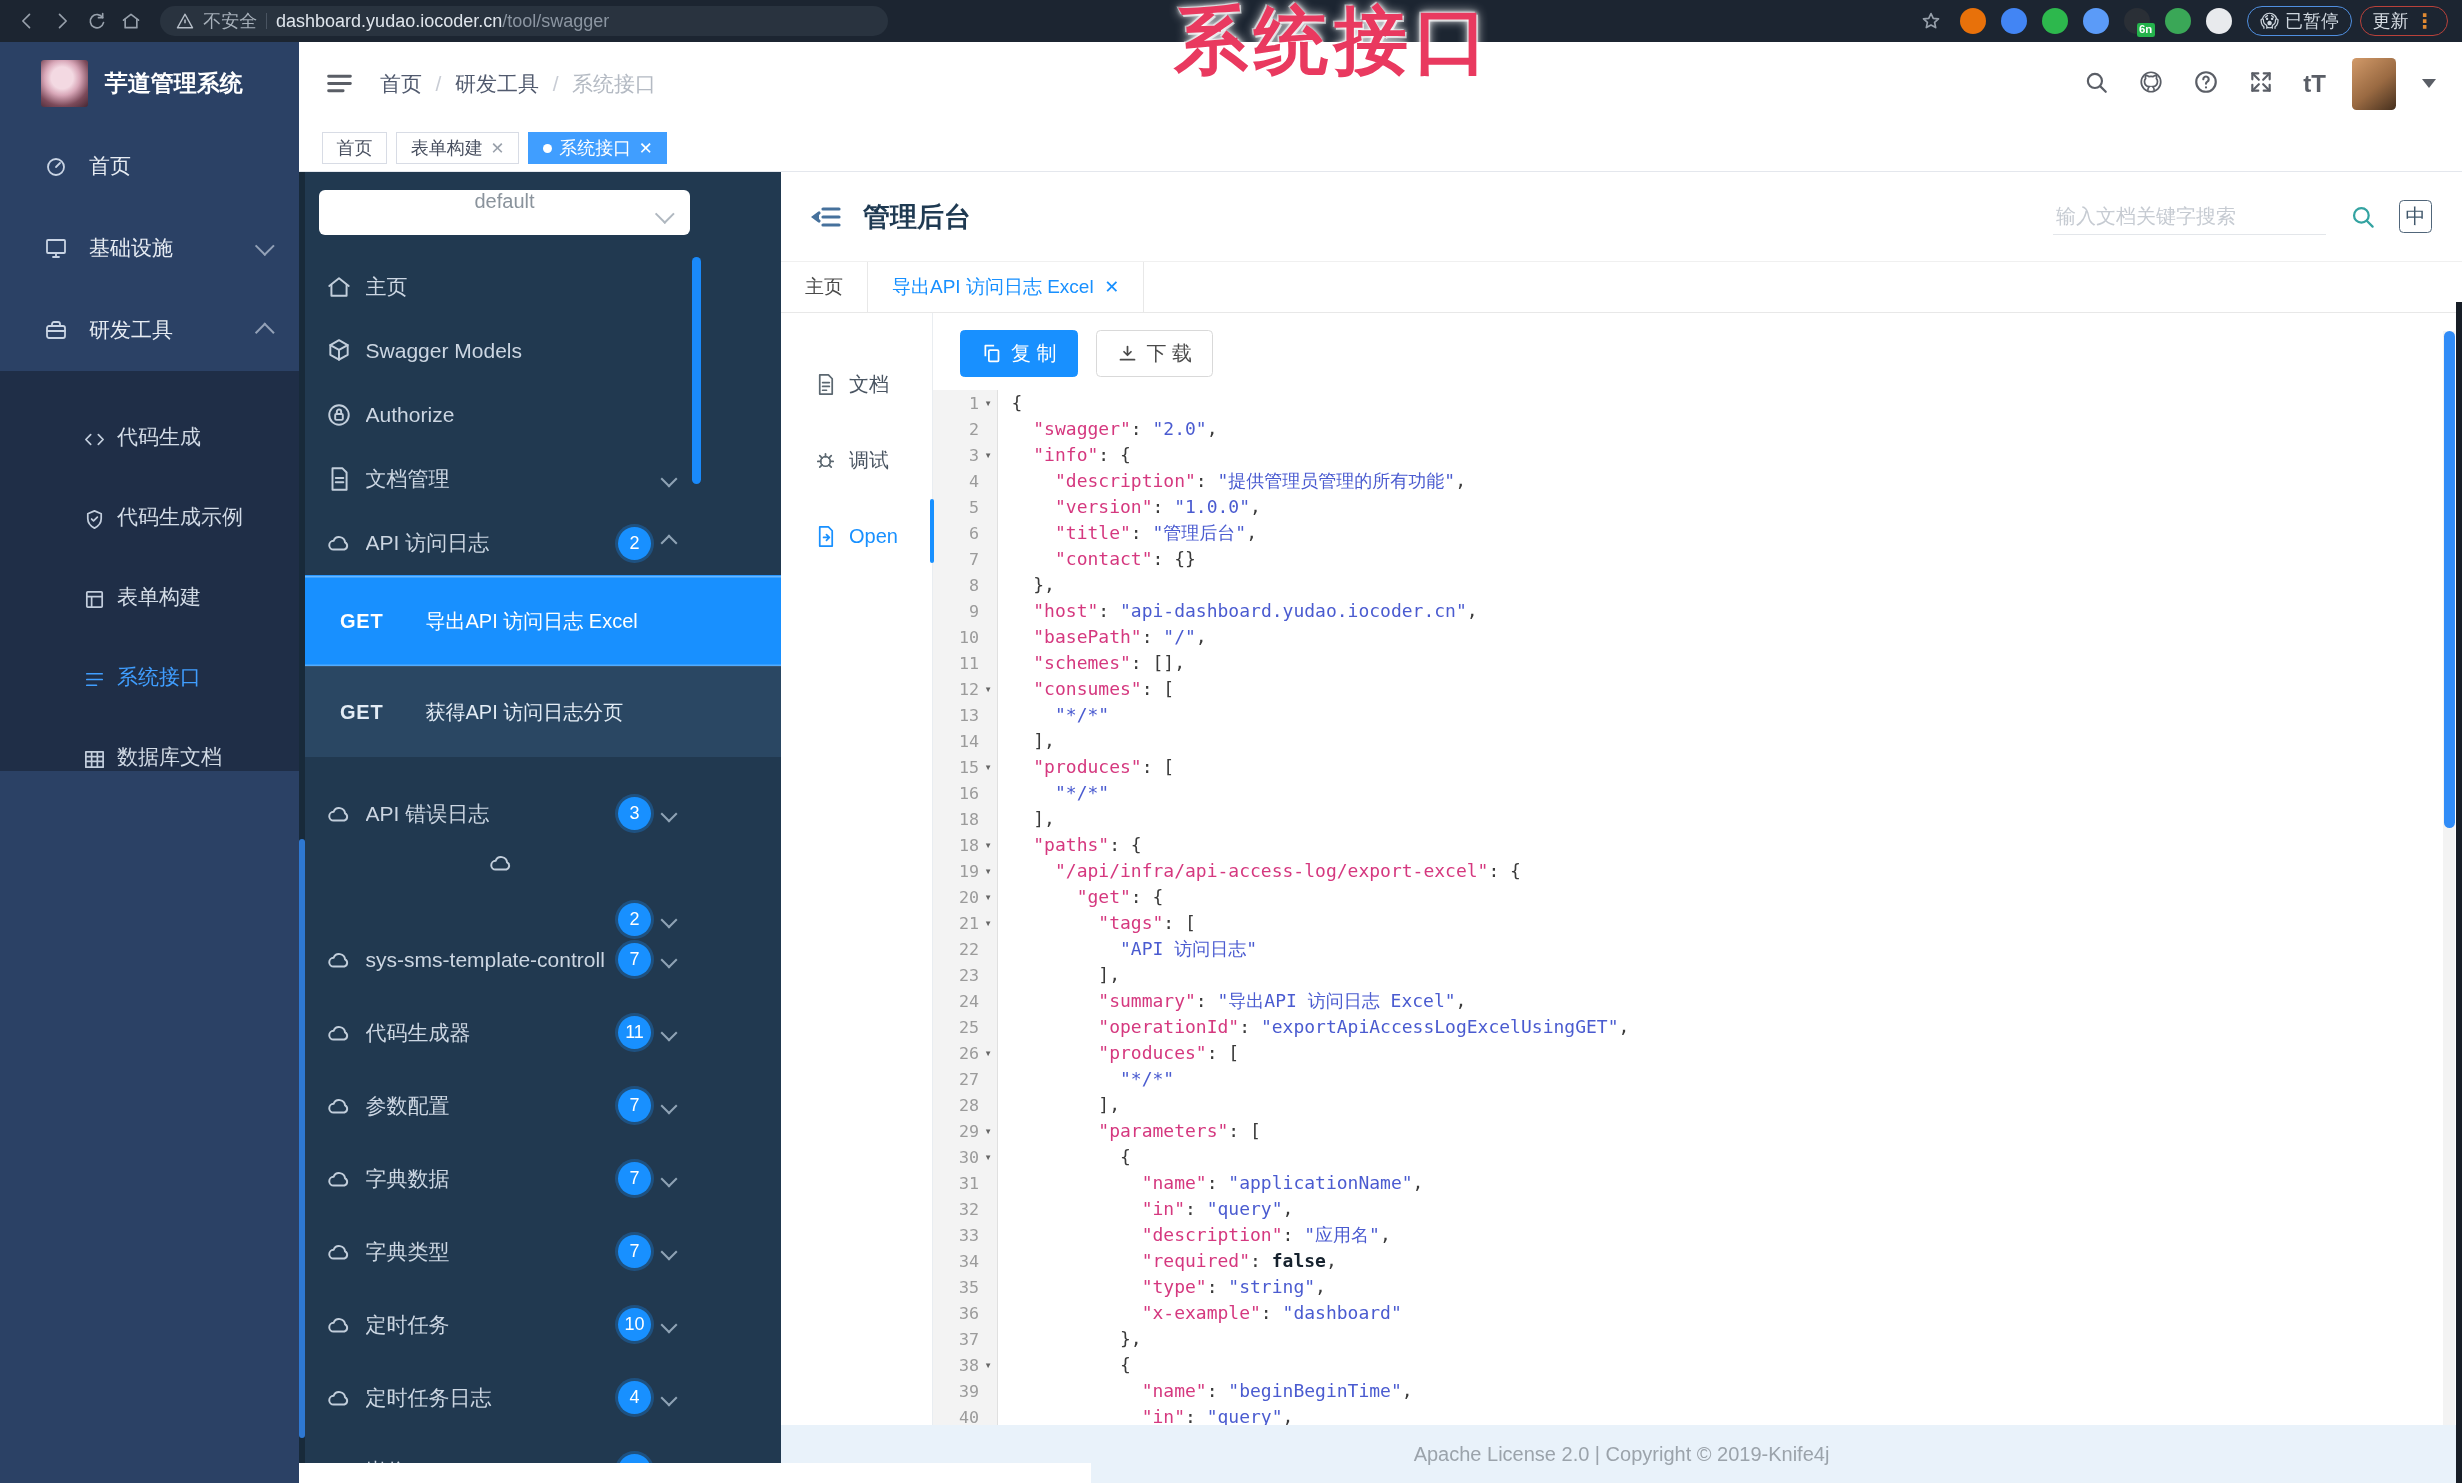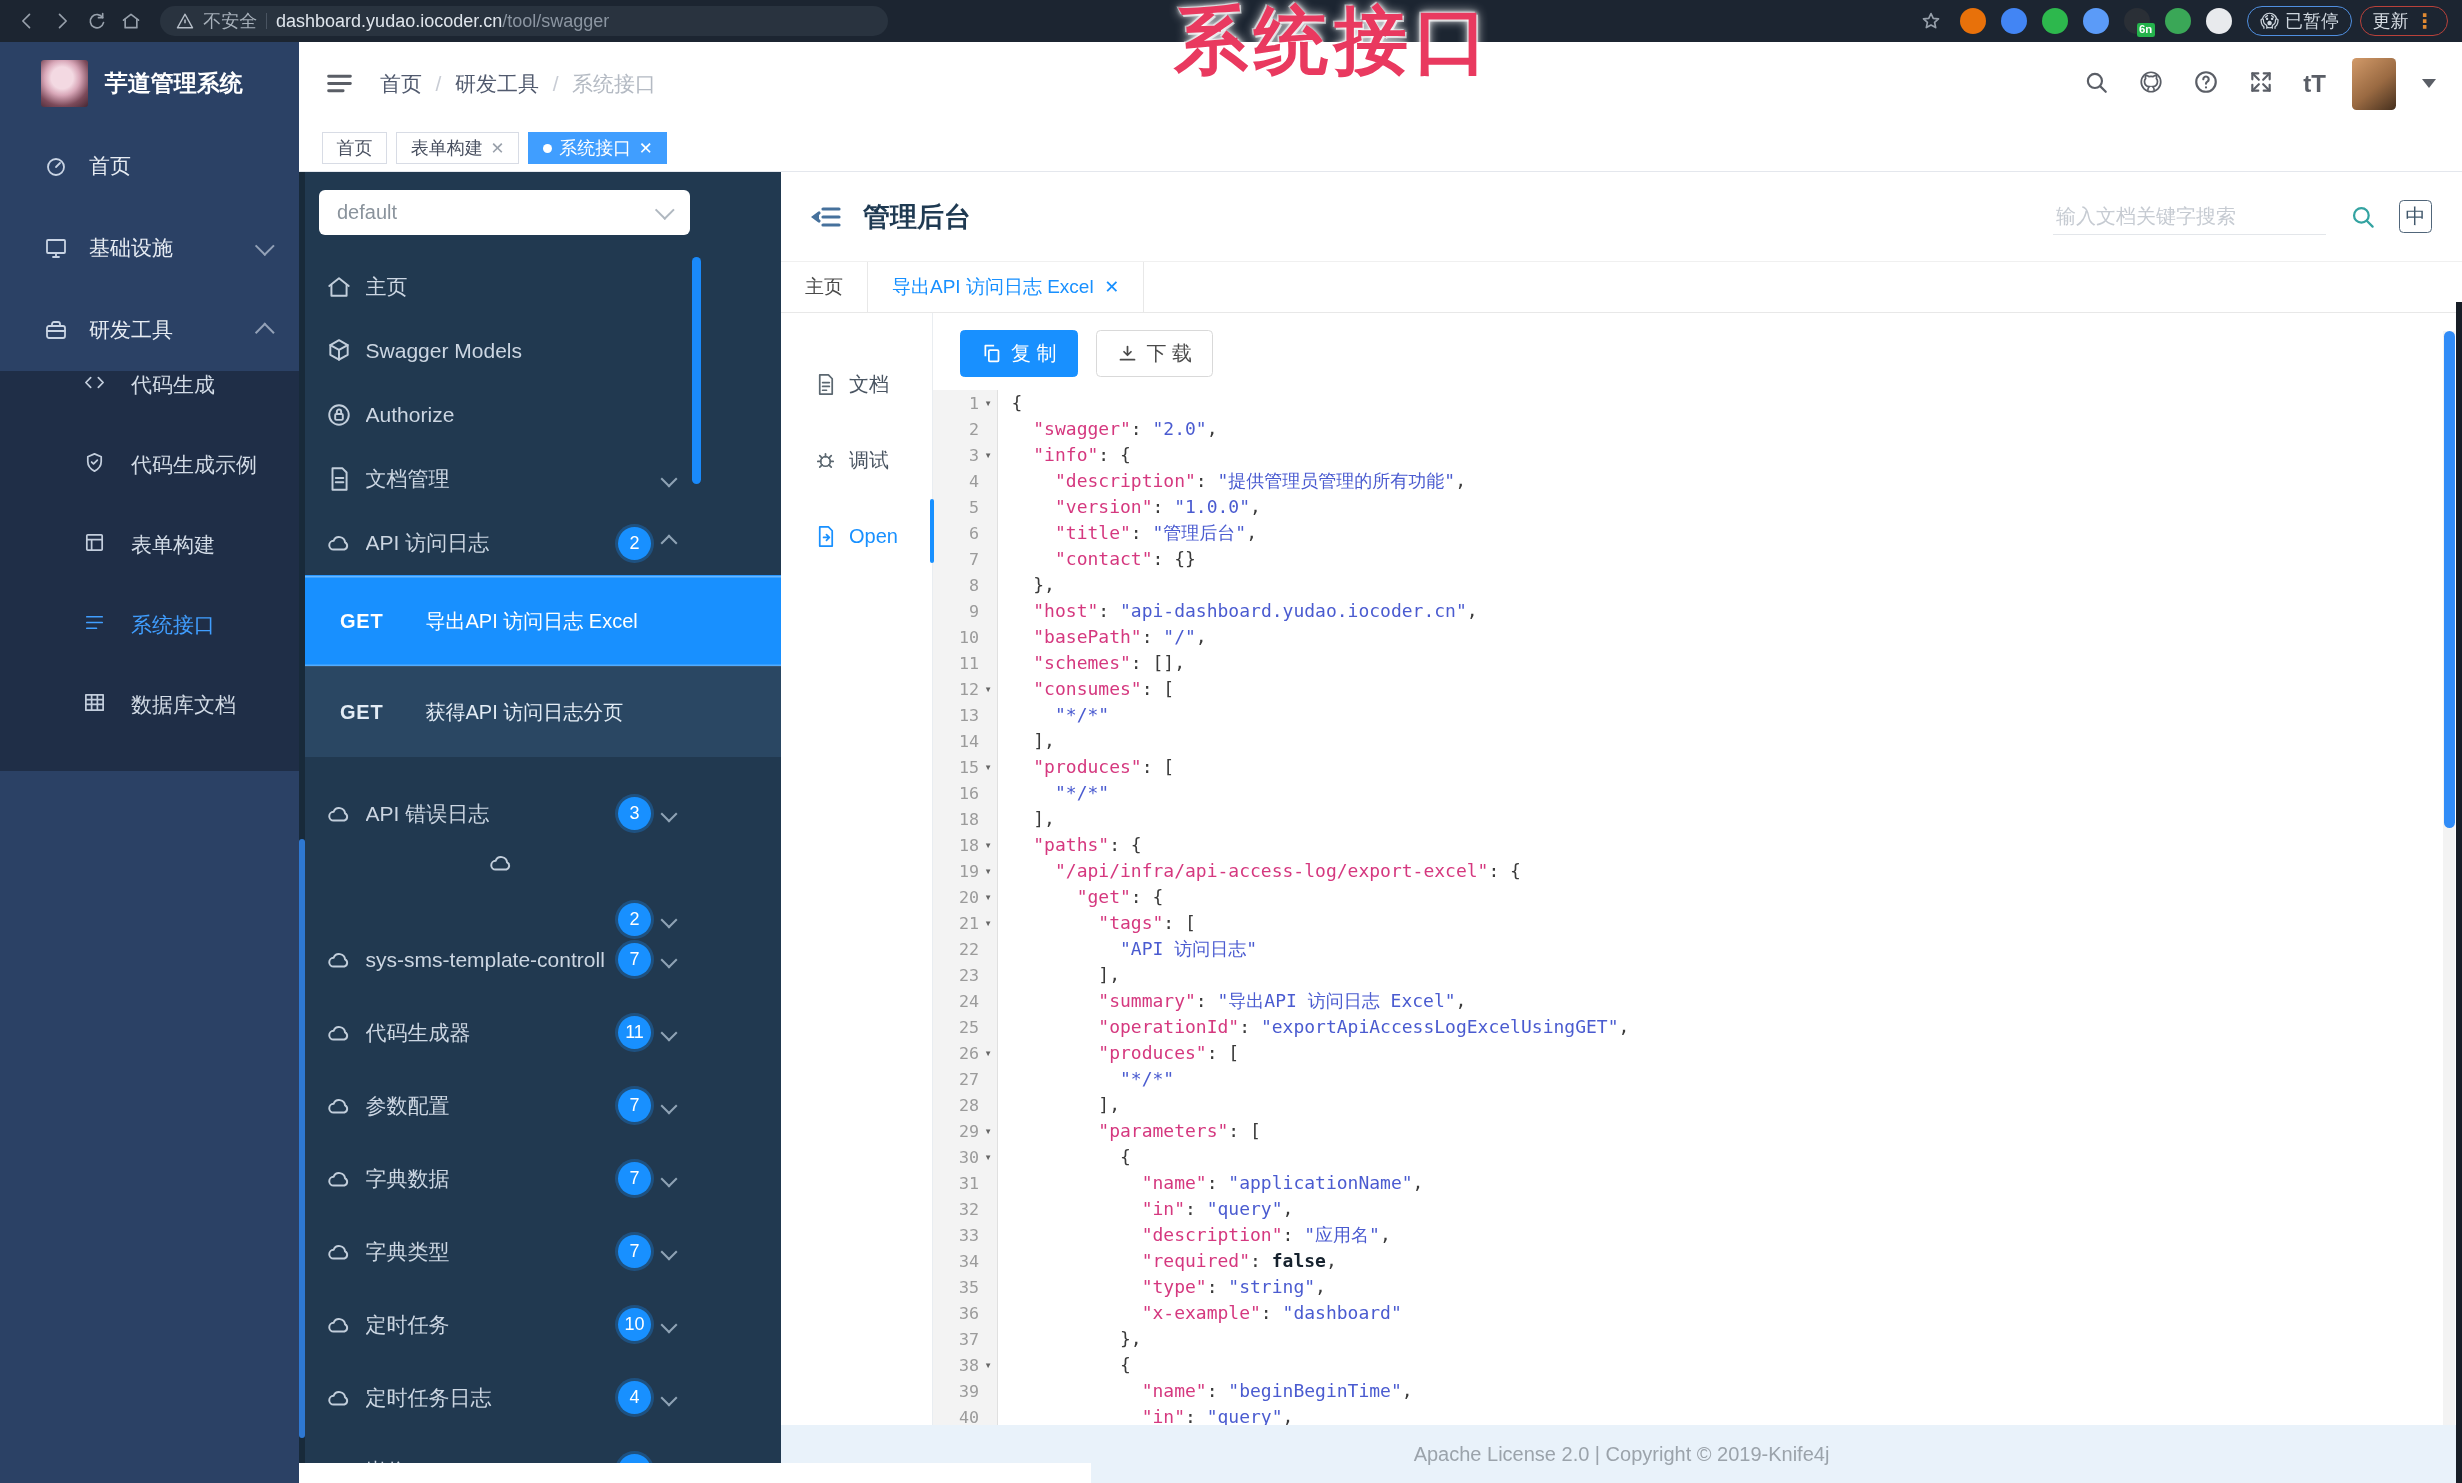--- a/index.html
+++ b/index.html
@@ -43,21 +43,21 @@
     background:radial-gradient(circle at 45% 38%, #f3d9e2 0 28%, #d8a7b8 45%, #7c4a5a 72%, #432733); }
   .logo-title { font-size:23px; font-weight:700; color:#fff; }
   .m-item { height:82px; display:flex; align-items:center; padding-left:44px; gap:21px; position:relative;
     font-size:21px; color:#e7ecf3; cursor:pointer; }
   .m-item .mi { width:24px; height:24px; color:#c9d4e4; }
   .chev { position:absolute; right:27px; width:13.6px; height:13.6px; border-right:2.3px solid #93a1b7;
     border-bottom:2.3px solid #93a1b7; }
   .chev.down { transform:rotate(45deg); margin-top:-4.5px; }
   .chev.up   { transform:rotate(225deg); margin-top:6px; }
   .submenu { background:#1f2e47; }
-  .s-item { height:80px; display:flex; align-items:flex-start; padding-left:83px; gap:25px; font-size:21px;
+  .s-item { height:80px; display:flex; align-items:flex-end; padding-left:83px; gap:11px; font-size:21px;
     color:#d2dbe6; cursor:pointer; }
   .s-item .mi { width:23px; height:23px; color:#c3cedd; }
   .s-item.active, .s-item.active .mi { color:#409eff; }
   .side-fill { flex:1; background:#2b4165; }
 
   
   .rightcol { flex:1; display:flex; flex-direction:column; min-width:0; }
   .appheader { height:83px; background:#fff; display:flex; align-items:center; padding:0 26px; }
   .hicon { width:29px; height:29px; color:#5a5e66; }
   .breadcrumb { display:flex; align-items:center; margin-left:26px; font-size:21px; }
@@ -83,21 +83,21 @@
 
   .content { flex:1; display:flex; min-height:0; position:relative; }
 
   
   .sidebar2 { width:482px; flex:0 0 auto; background:#213950; position:relative; padding-top:18px;
     color:#ccd6e2; overflow:hidden; margin-bottom:20px; }
   .sb2-track { position:absolute; left:0; top:0; bottom:0; width:6px; background:#182a3a; }
   .sb2-thumb-left { position:absolute; left:0; width:6px; top:667px; height:599px; background:#2e78d2; border-radius:3px; }
   .sb2-thumb-right { position:absolute; left:393px; top:85px; height:227px; width:9px; background:#1989fa; border-radius:4.5px; }
   .group-select { margin-left:20px; width:371px; height:45px; background:#fff; border-radius:6px; display:flex;
-    align-items:center; padding:0 18px; color:#8a939c; font-size:20px; }
+    align-items:center; padding:0 18px; color:#8a939c; font-size:20px;flex-direction:column; }
   .group-select .chev { position:static; margin-left:auto; border-color:#b0b8c0; transform:rotate(45deg); margin-top:-6px; }
   .navlinks { margin-top:20px; }
   .n-item { height:64px; display:flex; align-items:center; padding:0 106px 0 27px; gap:13.6px; font-size:21px;
     color:#ccd6e2; position:relative; cursor:pointer; }
   .n-item .mi { width:26px; height:26px; color:#c2cedb; flex:0 0 auto; }
   .n-item .nlabel { white-space:nowrap; overflow:hidden; }
   .n-right { margin-left:auto; display:flex; align-items:center; gap:12px; }
   .badge { min-width:33px; height:33px; border-radius:16.7px; background:#1890ff; color:#fff; font-size:18px;
     display:flex; align-items:center; justify-content:center; padding:0 4.5px;
     box-shadow:0 0 0 3px rgba(24,144,255,.28); }

